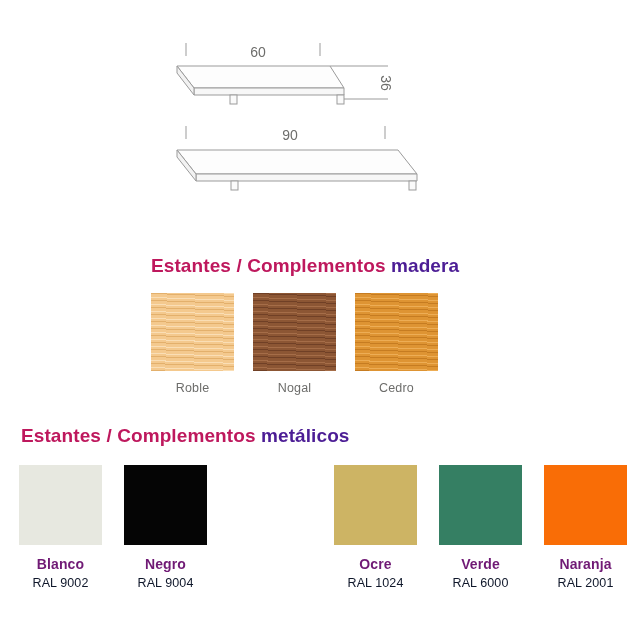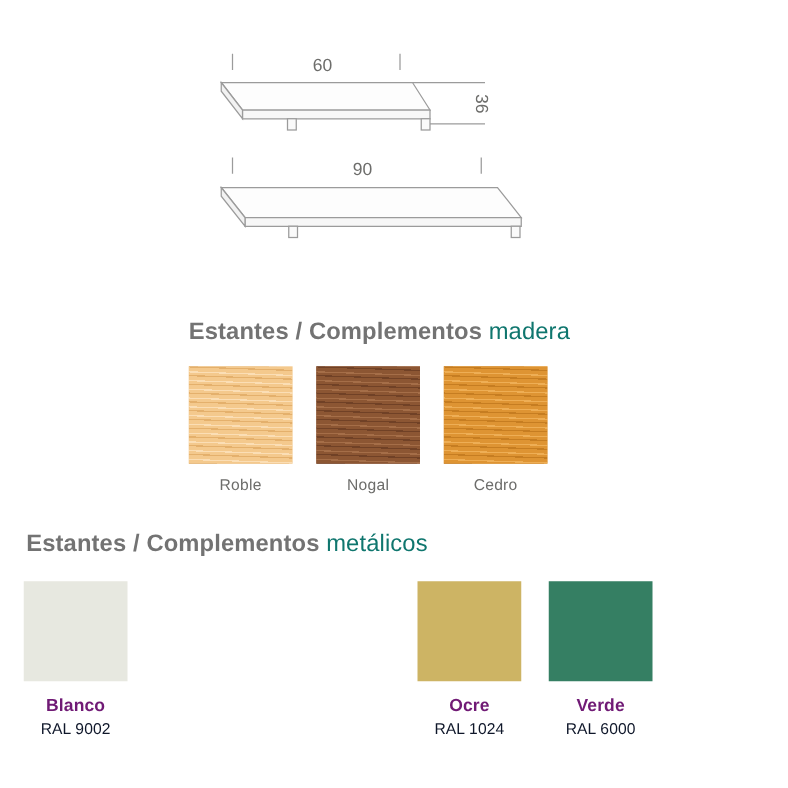--- a/index.html
+++ b/index.html
@@ -29,25 +29,25 @@
 
   
   .section-heading {
     position: absolute;
     font-size: 19px;
     letter-spacing: .1px;
     white-space: nowrap;
   }
   .section-heading .strong {
     font-weight: bold;
-    color: #737373;
+    color: #be185d;
   }
   .section-heading .light {
-    font-weight: normal;
-    color: #0f766e;
+    font-weight: bold;
+    color: #4c1d95;
   }
   #heading-madera {
     left: 151px;
     top: 255px;
   }
   #heading-metalicos {
     left: 21px;
     top: 425px;
     text-align: right;
   }
@@ -192,23 +192,33 @@
   <span class="strong">Estantes  / Complementos</span>
   <span class="light">metálicos</span>
 </div>
 
 <div id="metal-row">
     <div class="metal-item" style="left: 19px;">
       <div class="metal-chip" style="background: rgb(231, 232, 224);"></div>
       <div class="metal-name">Blanco</div>
       <div class="metal-ral">RAL 9002</div>
     </div>
+    <div class="metal-item" style="left: 124px;">
+      <div class="metal-chip" style="background: rgb(5, 5, 5);"></div>
+      <div class="metal-name">Negro</div>
+      <div class="metal-ral">RAL 9004</div>
+    </div>
     <div class="metal-item" style="left: 334px;">
       <div class="metal-chip" style="background: rgb(205, 180, 100);"></div>
       <div class="metal-name">Ocre</div>
       <div class="metal-ral">RAL 1024</div>
     </div>
     <div class="metal-item" style="left: 439px;">
       <div class="metal-chip" style="background: rgb(53, 127, 99);"></div>
       <div class="metal-name">Verde</div>
       <div class="metal-ral">RAL 6000</div>
     </div>
+    <div class="metal-item" style="left: 544px;">
+      <div class="metal-chip" style="background: rgb(249, 109, 6);"></div>
+      <div class="metal-name">Naranja</div>
+      <div class="metal-ral">RAL 2001</div>
+    </div>
   </div>
 
 </body></html>

